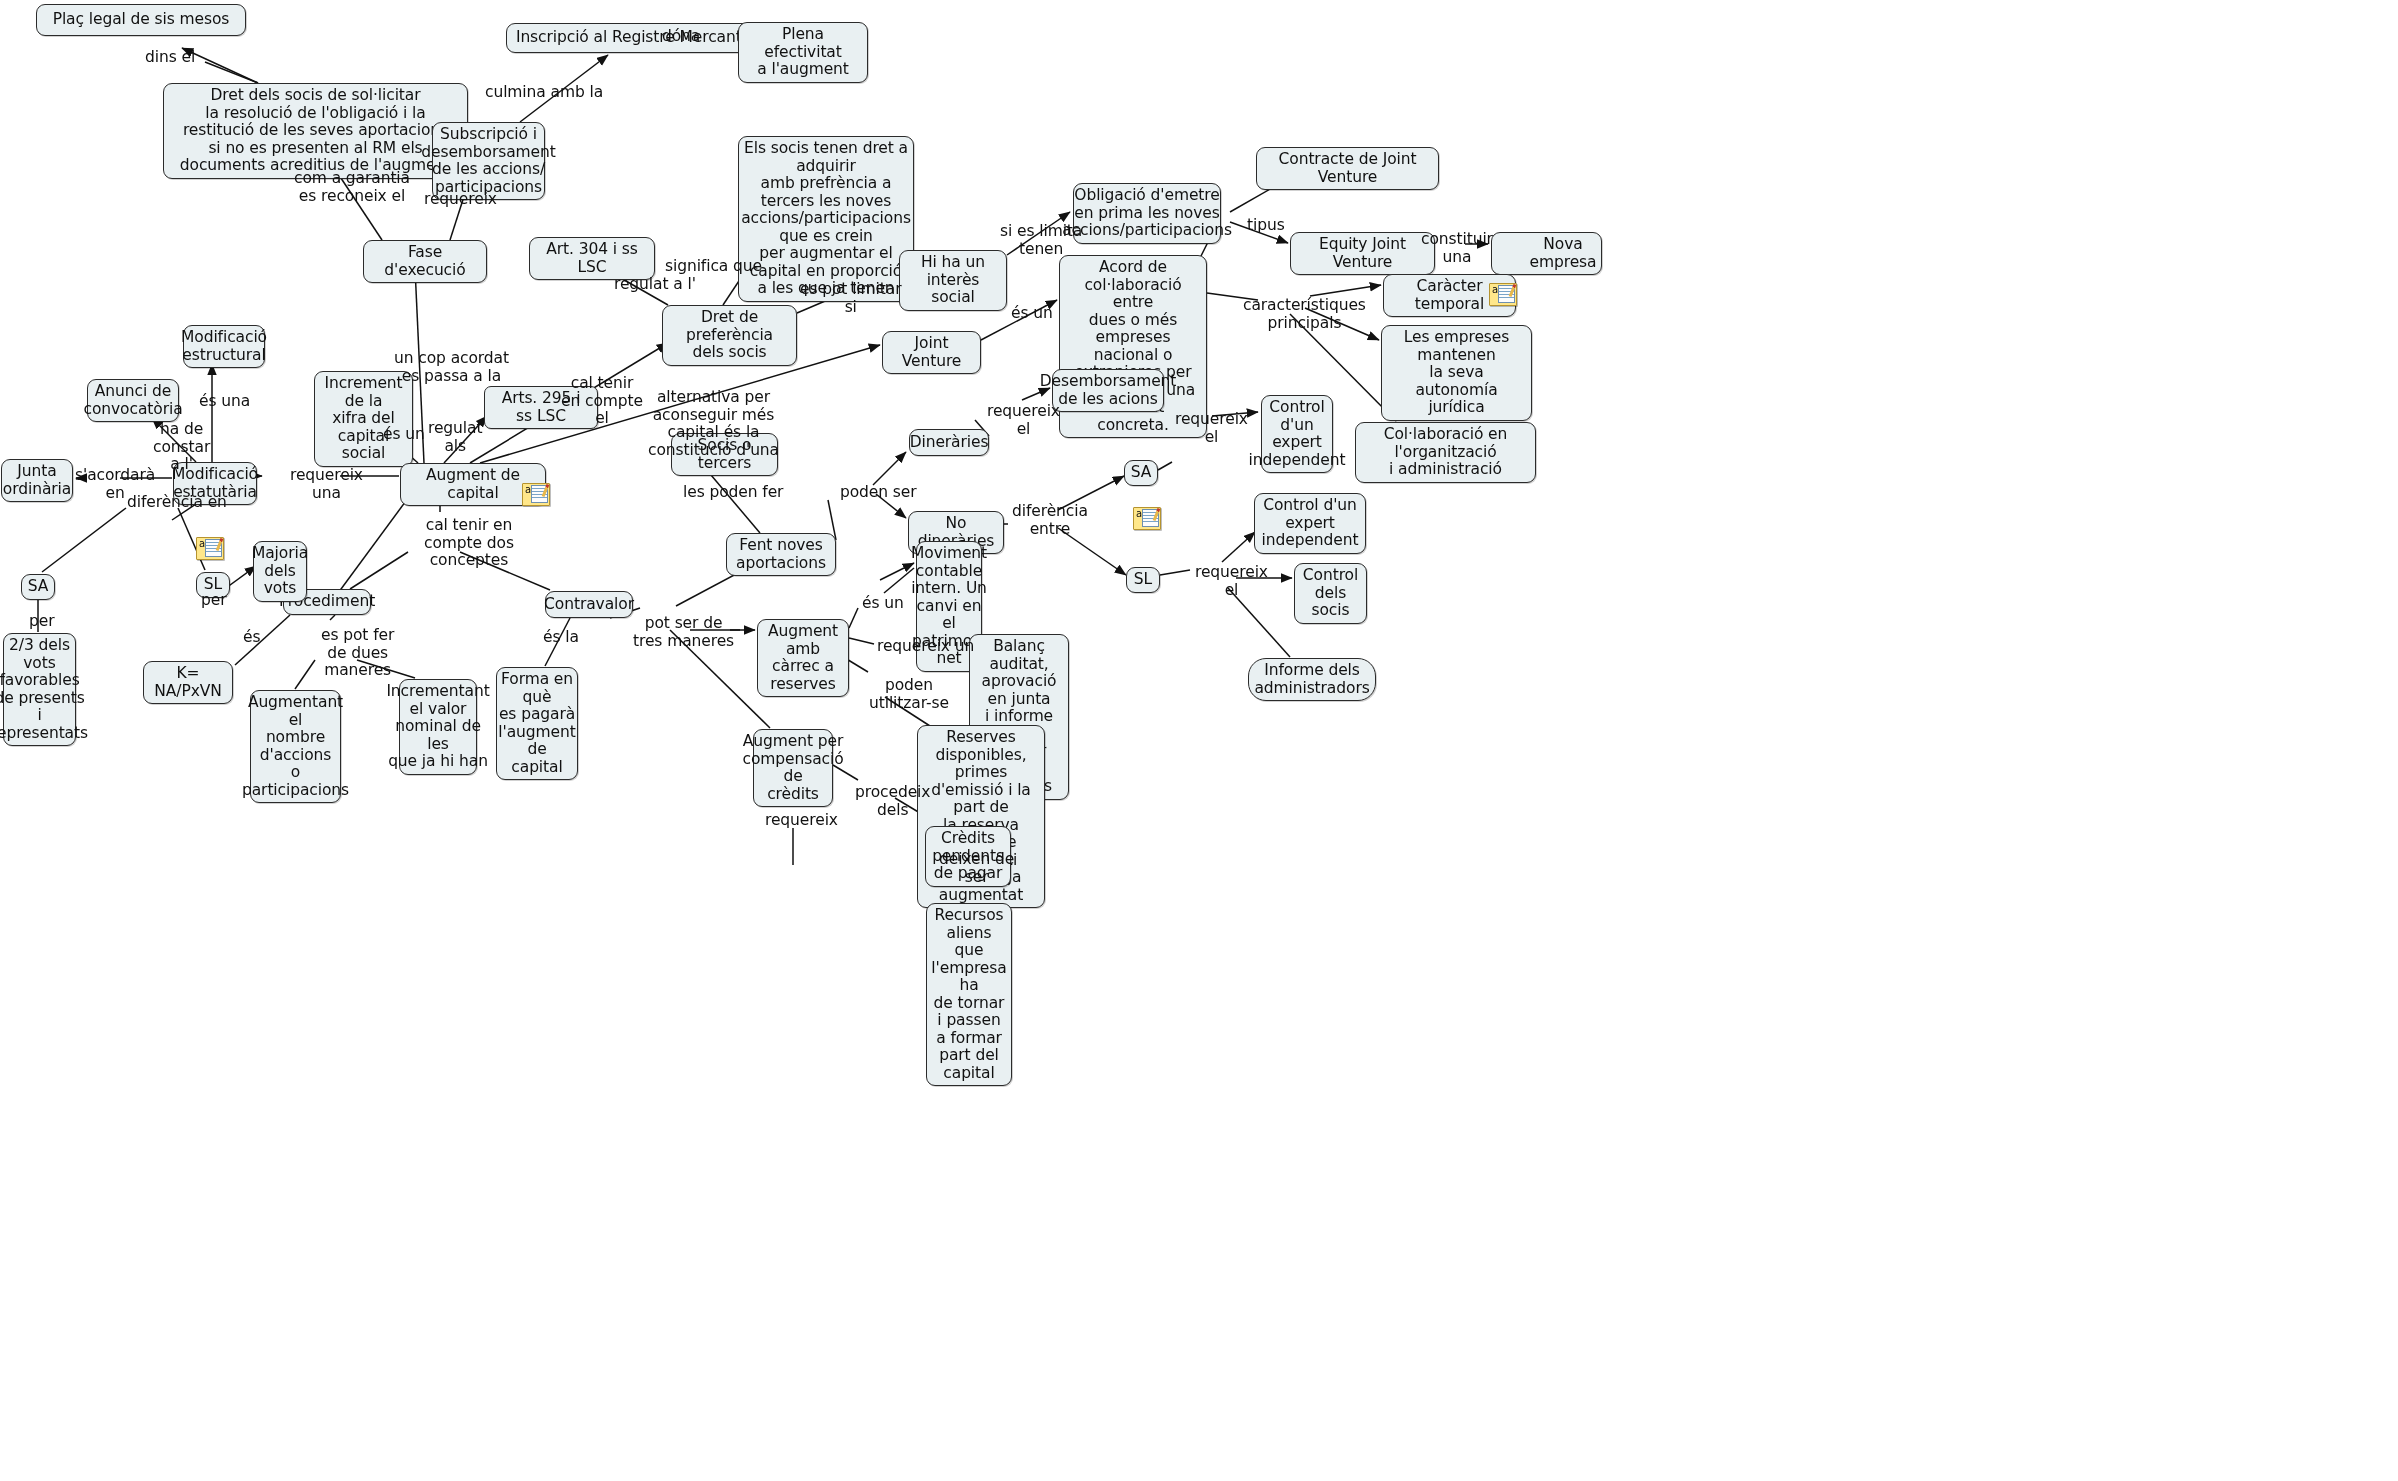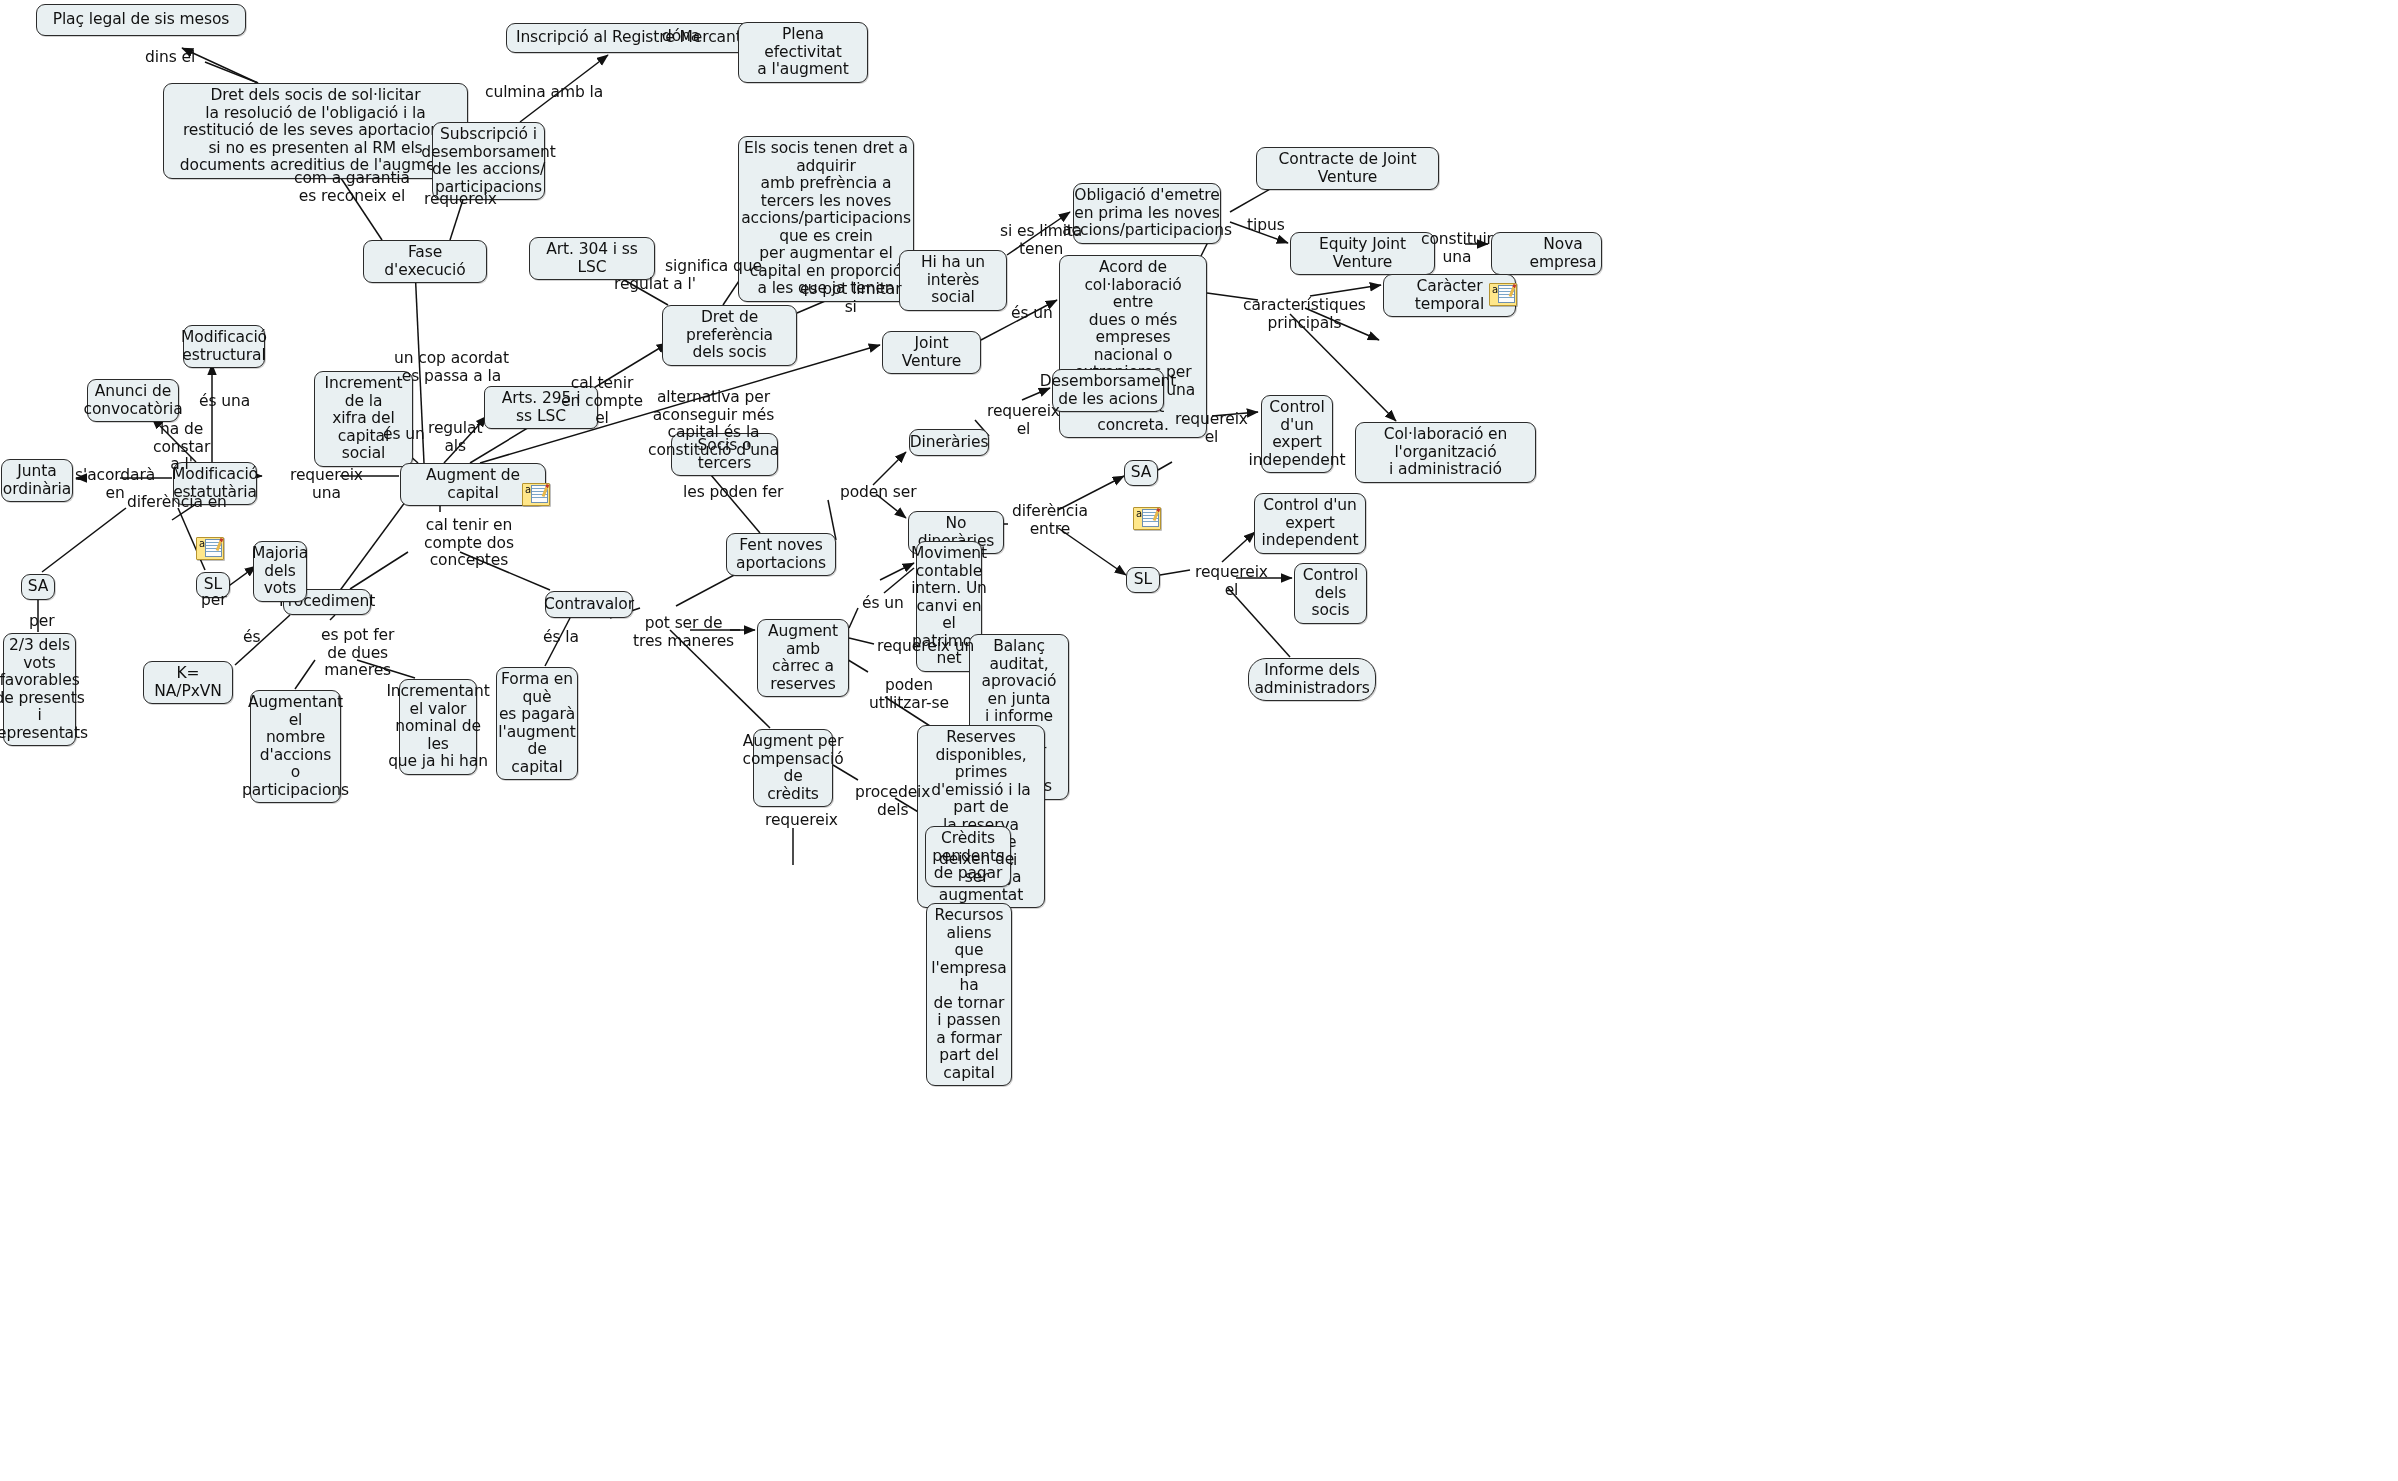--- a/index.html
+++ b/index.html
@@ -231,20 +231,23 @@
     <div class="node" style="left: 882px; top: 331px; width: 99px; min-height: 27px;">Joint Venture</div>
     <div class="node" style="left: 1059px; top: 255px; width: 148px; min-height: 60px;">Acord de col·laboració entre
 dues o més empreses
 nacional o extranjeres per
 dur a terme una activitat
 concreta.</div>
     <div class="node" style="left: 1256px; top: 147px; width: 183px; min-height: 27px;">Contracte de Joint Venture</div>
     <div class="node" style="left: 1290px; top: 232px; width: 145px; min-height: 27px;">Equity Joint Venture</div>
     <div class="node" style="left: 1491px; top: 232px; width: 111px; min-height: 27px; padding-left: 40px;">Nova empresa</div>
     <div class="node" style="left: 1383px; top: 274px; width: 133px; min-height: 27px;">Caràcter temporal</div>
+    <div class="node" style="left: 1381px; top: 325px; width: 151px; min-height: 46px;">Les empreses mantenen
+la seva autonomía
+jurídica</div>
     <div class="node" style="left: 1355px; top: 422px; width: 181px; min-height: 36px;">Col·laboració en l'organització
 i administració</div>
     <div class="node" style="left: 183px; top: 325px; width: 82px; min-height: 36px;">Modificació
 estructural</div>
     <div class="node" style="left: 87px; top: 379px; width: 92px; min-height: 36px;">Anunci de
 convocatòria</div>
     <div class="node" style="left: 1px; top: 459px; width: 72px; min-height: 36px;">Junta
 ordinària</div>
     <div class="node" style="left: 173px; top: 462px; width: 84px; min-height: 36px;">Modificació
 estatutària</div>

